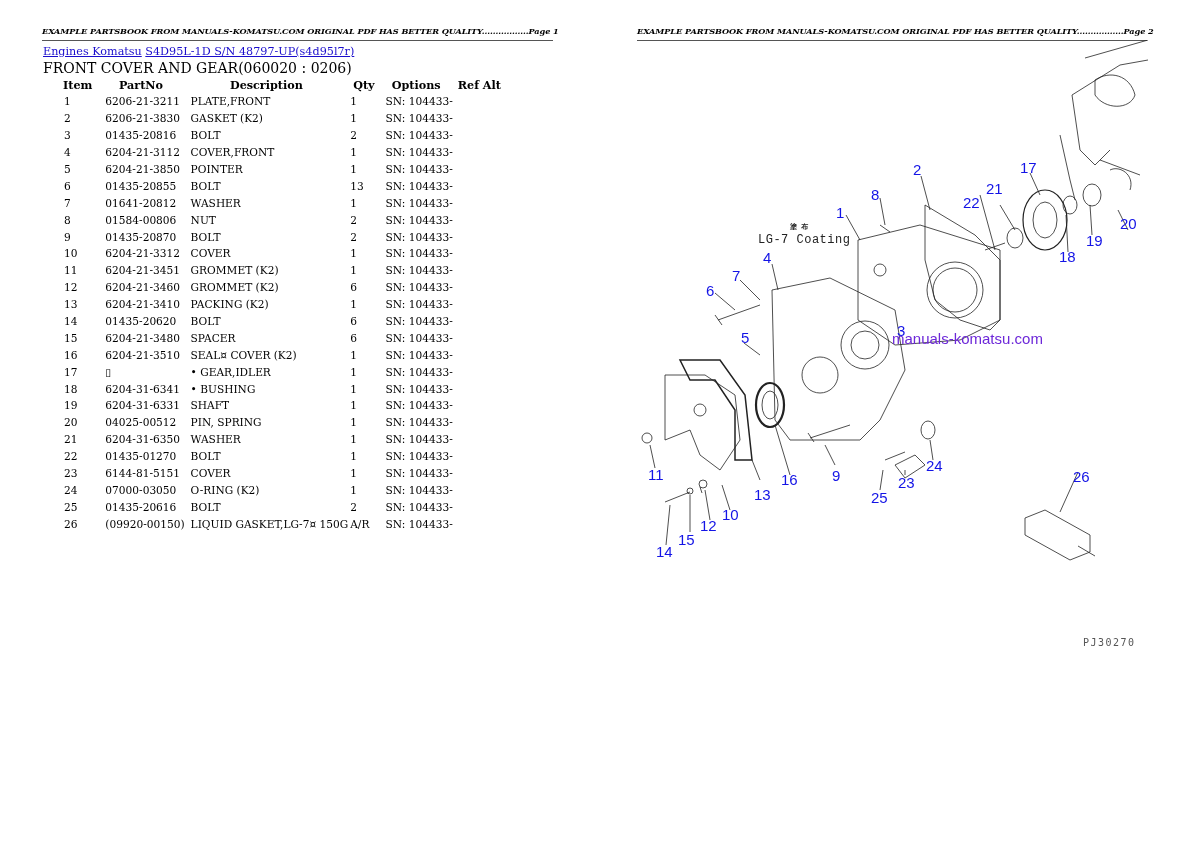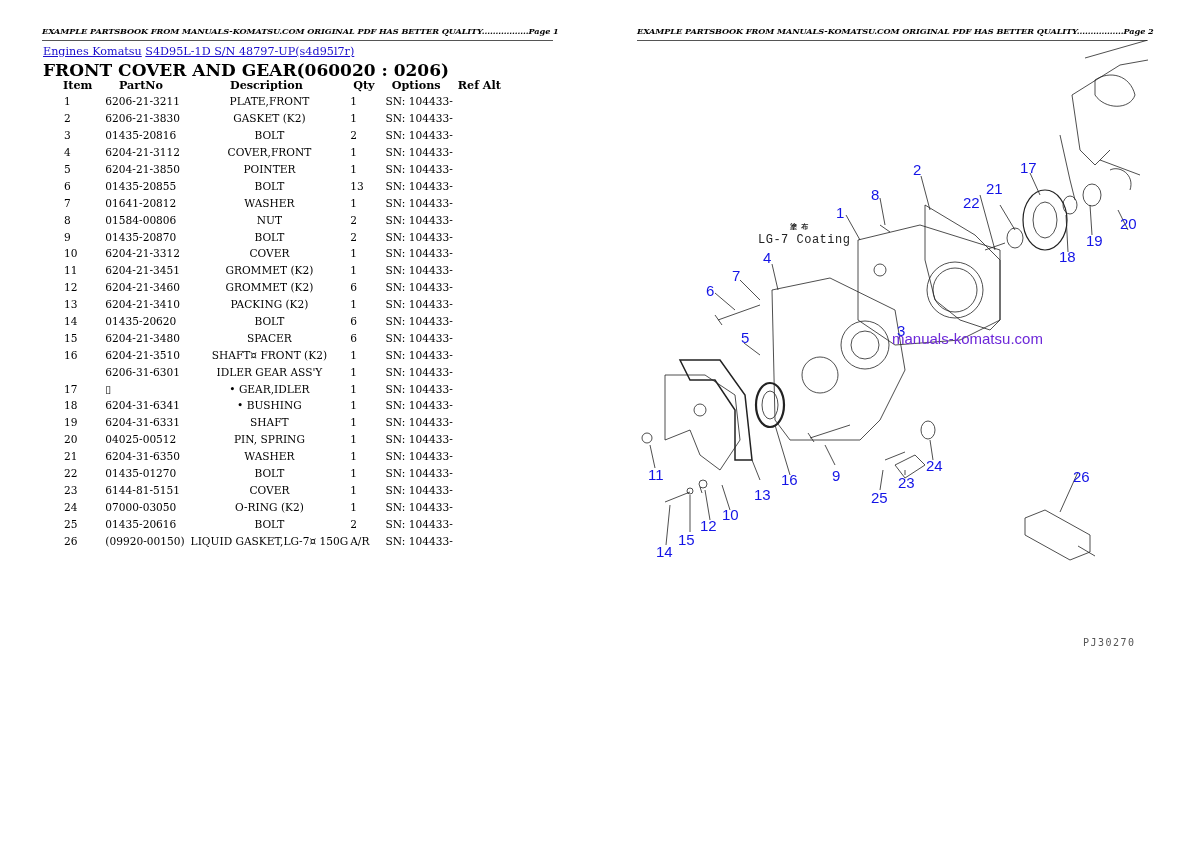--- a/index.html
+++ b/index.html
@@ -2,27 +2,27 @@
 <html><head>
 <meta charset="utf-8">
 <style>
   html, body { margin:0; padding:0; background:#ffffff; }
   body { width:1190px; height:842px; position:relative; overflow:hidden; font-family:"DejaVu Serif", serif; color:#000; }
   .page-header { position:absolute; top:26px; height:12px; font-family:"DejaVu Serif", serif; font-style:italic; font-weight:bold; font-size:8.2px; text-align:right; border-bottom:1px solid #555; line-height:10px; padding-bottom:2px; letter-spacing:-0.1px; white-space:nowrap; }
   #hdr1 { left:42px; width:511px; }
   #hdr2 { left:637px; width:510px; }
   .crumbs { position:absolute; left:43px; top:45px; font-size:11.2px; white-space:nowrap; }
   .crumbs a { color:#1a0dcc; }
-  .subtitle { position:absolute; left:43px; top:60px; font-size:17px; white-space:nowrap;font-weight:bold; }
+  .subtitle { position:absolute; left:43px; top:60px; font-size:14px; white-space:nowrap; }
   table.parts { position:absolute; left:58px; top:76px; border-collapse:collapse; font-size:10.6px; }
   table.parts th { font-weight:bold; font-size:11.2px; padding:0 5px; height:17px; text-align:center; white-space:nowrap; }
   table.parts td { height:16.9px; padding:0 0 0 6px; white-space:nowrap; vertical-align:middle; }
   table.parts td.c-item { width:24px; padding-left:6px; }
   table.parts td.c-part { width:72px; padding-left:8px; }
-  table.parts td.c-desc { width:150px; padding-left:6px;text-align:center; }
+  table.parts td.c-desc { width:150px; padding-left:6px; }
   table.parts td.c-qty { width:14px; padding-left:2px; text-align:left; }
   table.parts td.c-opt { width:60px; padding-left:6px; }
   .diagram { position:absolute; left:630px; top:40px; width:520px; height:620px; }
   .callout { position:absolute; color:#1414e6; font-family:"Liberation Sans", sans-serif; font-size:15px; line-height:15px; }
   .watermark { position:absolute; left:892px; top:330px; font-family:"Liberation Sans", sans-serif; font-size:15px; color:#6d28d9; }
   .code { position:absolute; left:1083px; top:637px; font-family:"DejaVu Sans Mono", monospace; font-size:10px; color:#555; letter-spacing:1.5px; }
   .lgnote { position:absolute; left:758px; top:233px; font-family:Liberation Mono, monospace; font-size:12px; color:#222; letter-spacing:0.5px; }
   .lgnote-cn { position:absolute; left:790px; top:222px; font-family:"DejaVu Sans Mono", monospace; font-size:7px; color:#222;font-weight:bold; }
 </style>
 </head>
@@ -165,29 +165,21 @@
         <td class="c-item">15</td>
         <td class="c-part">6204-21-3480</td>
         <td class="c-desc">SPACER</td>
         <td class="c-qty">6</td>
         <td class="c-opt">SN: 104433-</td>
         <td></td>
       </tr>
       <tr>
         <td class="c-item">16</td>
         <td class="c-part">6204-21-3510</td>
-        <td class="c-desc">SHAFT¤ FRONT (K2)</td>
-        <td class="c-qty">1</td>
-        <td class="c-opt">SN: 104433-</td>
-        <td></td>
-      </tr>
-      <tr>
-        <td class="c-item"></td>
-        <td class="c-part">6206-31-6301</td>
-        <td class="c-desc">IDLER GEAR ASS'Y</td>
+        <td class="c-desc">SEAL¤ COVER (K2)</td>
         <td class="c-qty">1</td>
         <td class="c-opt">SN: 104433-</td>
         <td></td>
       </tr>
       <tr>
         <td class="c-item">17</td>
         <td class="c-part">▯</td>
         <td class="c-desc">• GEAR,IDLER</td>
         <td class="c-qty">1</td>
         <td class="c-opt">SN: 104433-</td>

